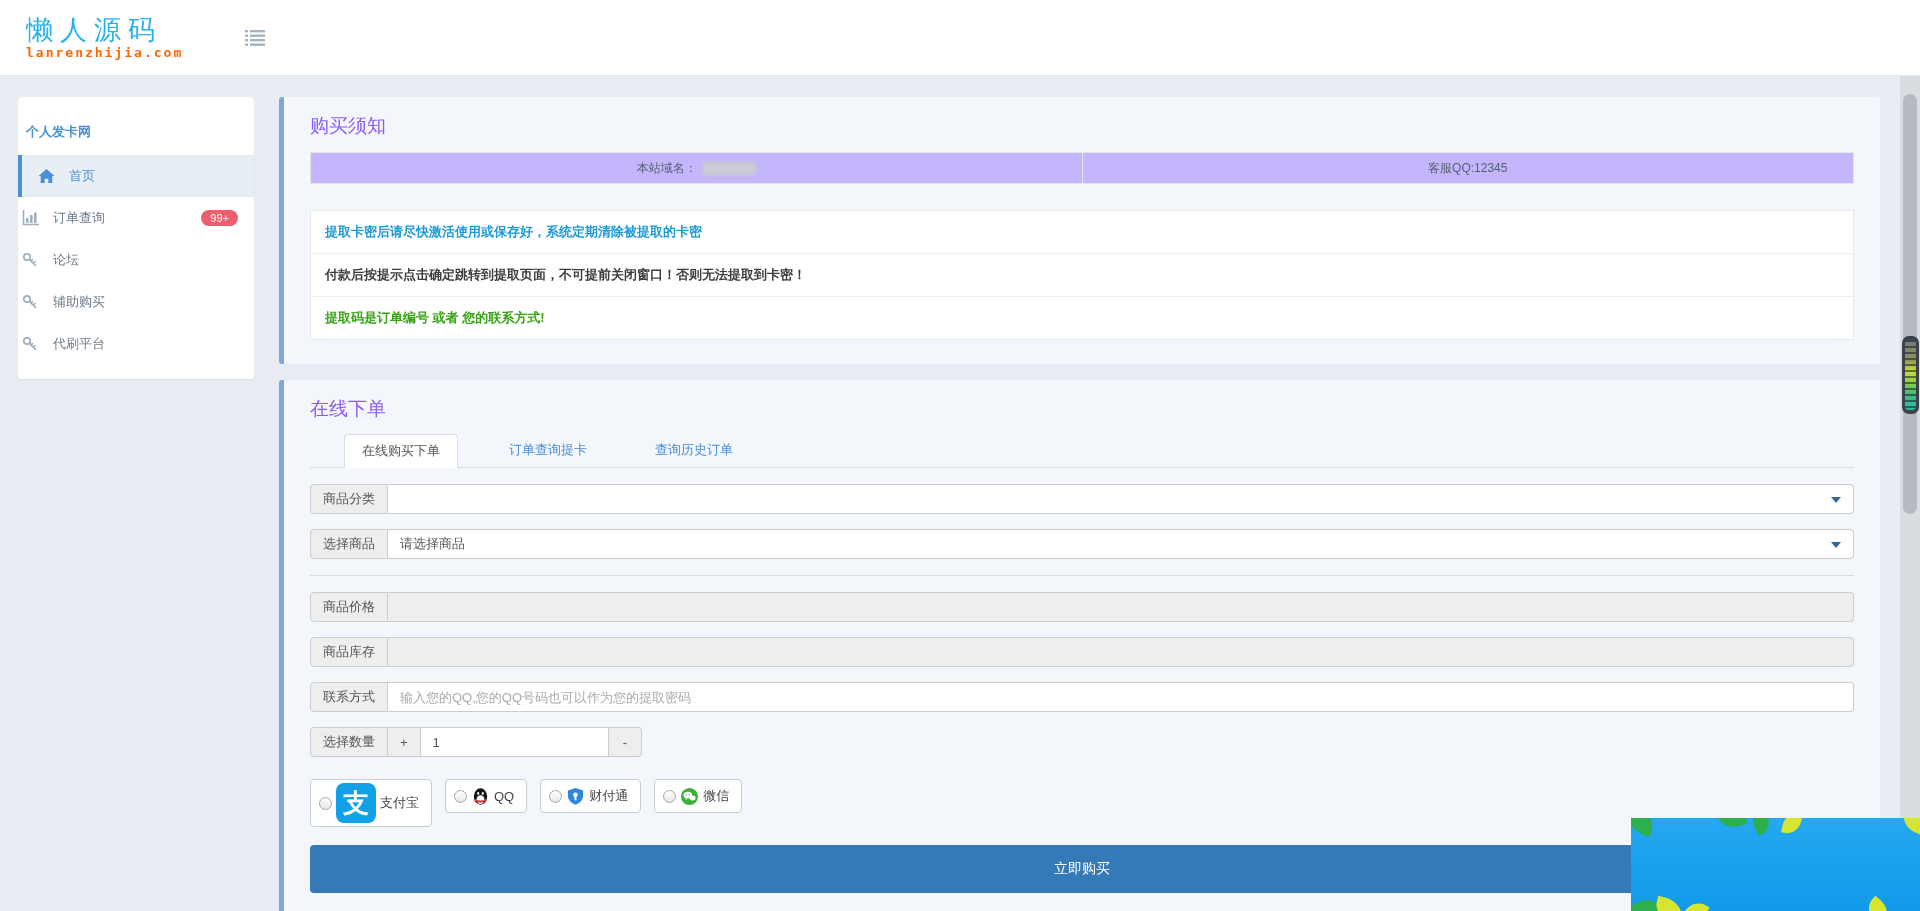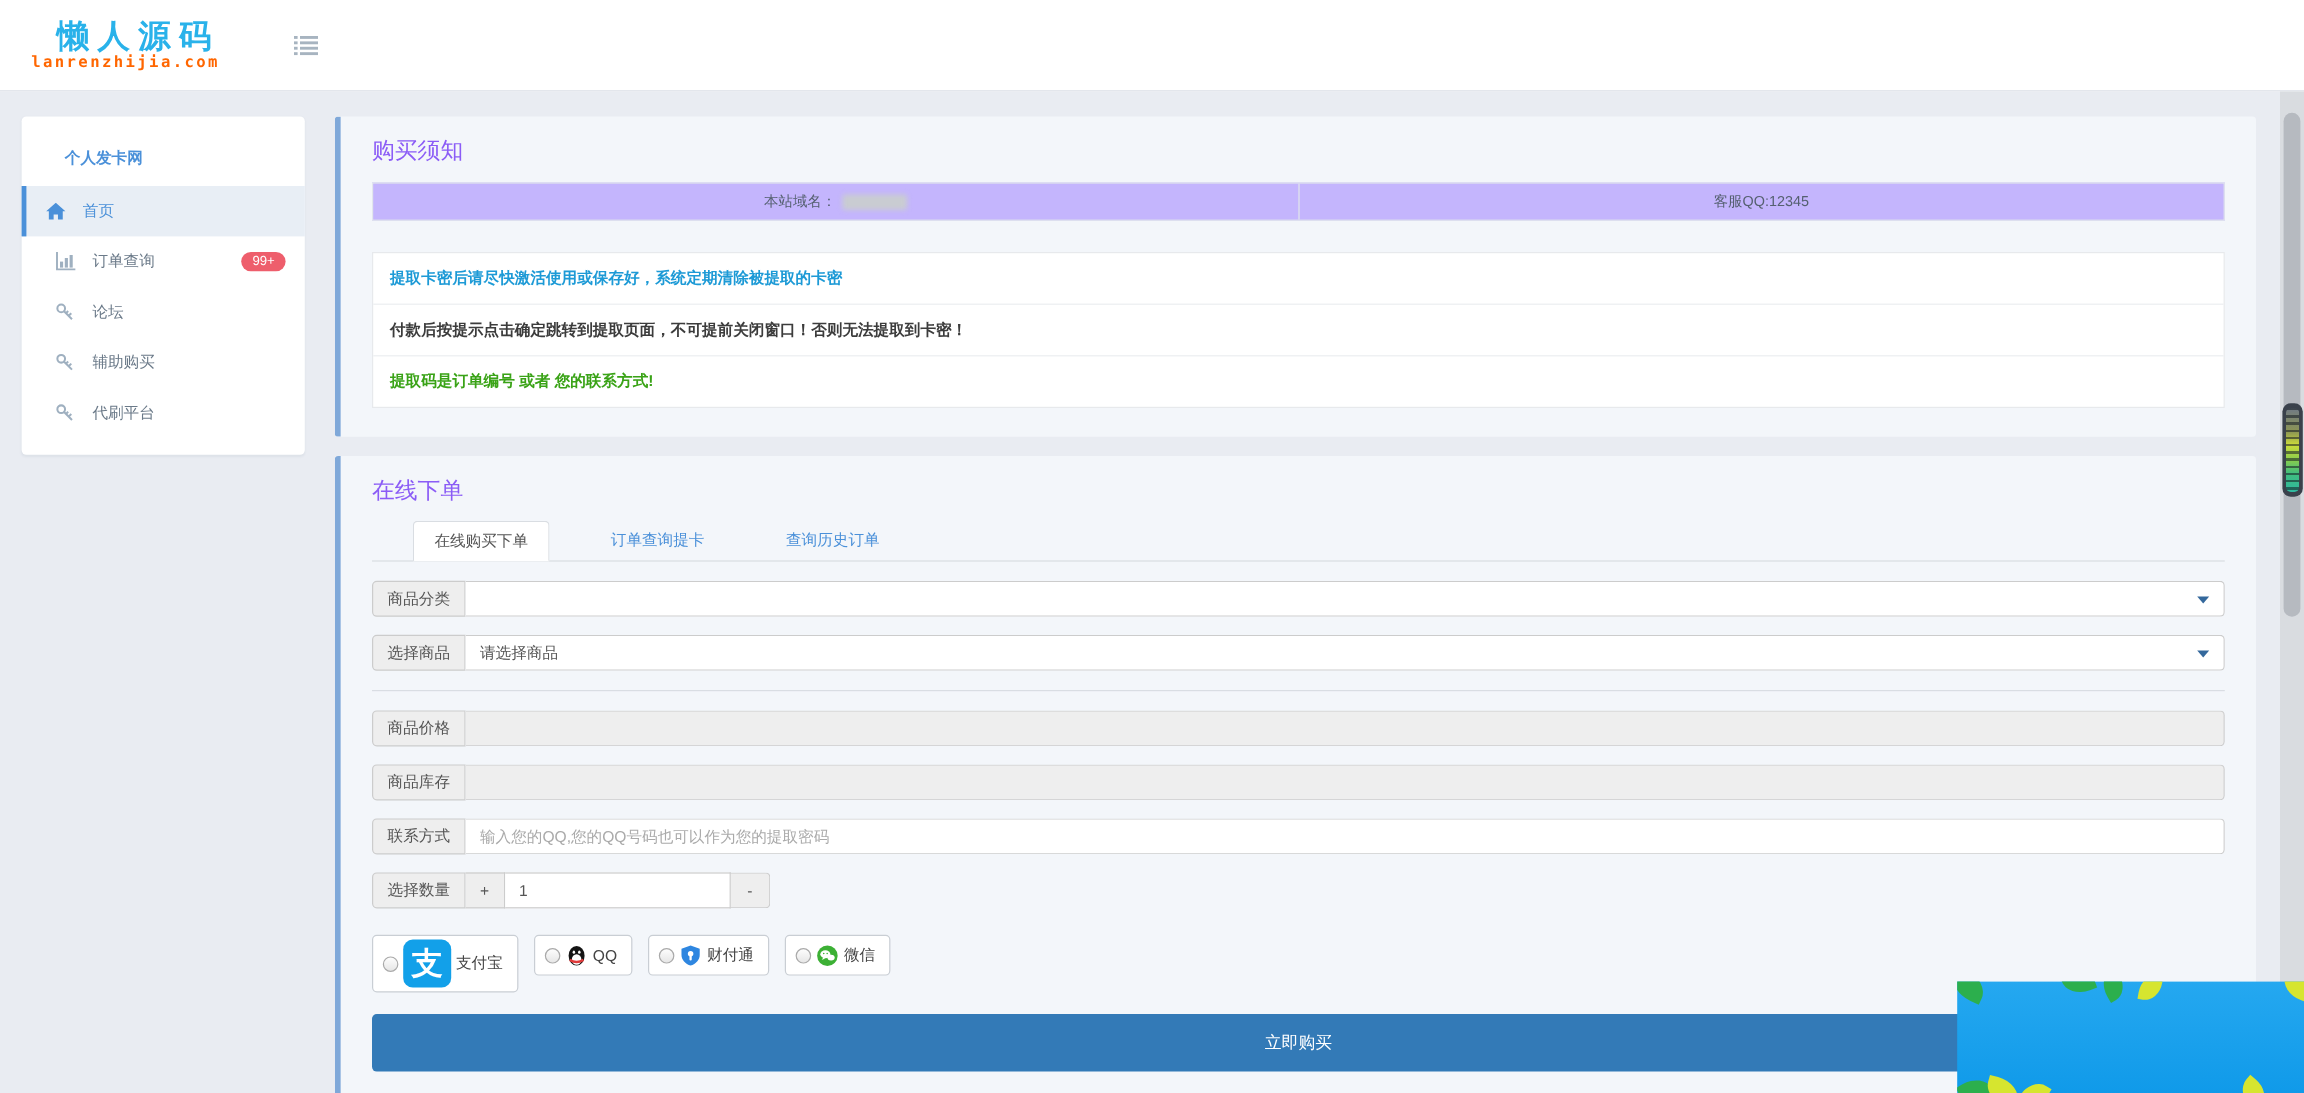--- a/index.html
+++ b/index.html
@@ -2,28 +2,28 @@
 <html><head>
 <meta charset="utf-8">
 <style>
   * { margin:0; padding:0; box-sizing:border-box; }
   html,body { width:1920px; height:911px; overflow:hidden; }
   body { position:relative; background:#e9ecf2; font-family:"Liberation Sans","DejaVu Sans",sans-serif; color:#333; }
 
   
   .topbar { position:absolute; left:0; top:0; width:1920px; height:76px; background:#fff; border-bottom:1px solid #e3e6ec; z-index:10; display:flex; align-items:center; }
   .logo { margin-left:26px; display:flex; flex-direction:column; line-height:1.05; }
-  .logo-title { font-size:27px; font-weight:bold; color:#29b2ea; letter-spacing:7px;text-align:right; }
+  .logo-title { font-size:27px; font-weight:normal; color:#29b2ea; letter-spacing:7px; }
   .logo-sub { font-size:13px; font-weight:bold; color:#ff6600; font-family:"DejaVu Sans Mono","Liberation Mono",monospace; letter-spacing:2px; margin-top:2px; }
   .menu-toggle { margin-left:60px; width:26px; height:20px; display:flex; align-items:center; justify-content:center; cursor:pointer; }
 
   
   .sidebar { position:absolute; left:18px; top:97px; width:236px; background:#fff; border-radius:4px; box-shadow:0 1px 2px rgba(40,60,90,.06); padding-bottom:14px; z-index:5; }
-  .sidebar-header { padding:26px 36px 14px; font-size:13px; font-weight:bold; color:#4a90d9; }
-  .side-item { display:flex; align-items:center; height:42px; padding-left:28px; font-size:13px; color:#6b7a89; cursor:pointer; }
+  .sidebar-header { padding:26px 8px 14px; font-size:13px; font-weight:bold; color:#4a90d9; }
+  .side-item { display:flex; align-items:center; height:42px; padding-left:4px; font-size:13px; color:#6b7a89; cursor:pointer; }
   .side-item .s-icon { width:18px; height:16px; margin-right:13px; display:flex; align-items:center; }
   .side-item.active { background:#e8eef5; border-left:4px solid #4a90d9; padding-left:16px; color:#4a90d9; }
   .badge { margin-left:auto; margin-right:16px; background:#ee5e6c; color:#fff; font-size:11px; padding:2px 9px; border-radius:10px; }
 
   
   .main { position:absolute; left:279px; top:97px; width:1601px; z-index:4; }
   .card { background:#f3f6fa; border-left:5px solid #7fa8d9; border-radius:3px; }
   .card1 { padding:16px 26px 24px; }
   .card-title { font-size:19px; color:#8b5cf6; }
   .domain-row { display:flex; margin-top:13px; border:1px solid #e2e6ec; background:#c4b5fd; }

